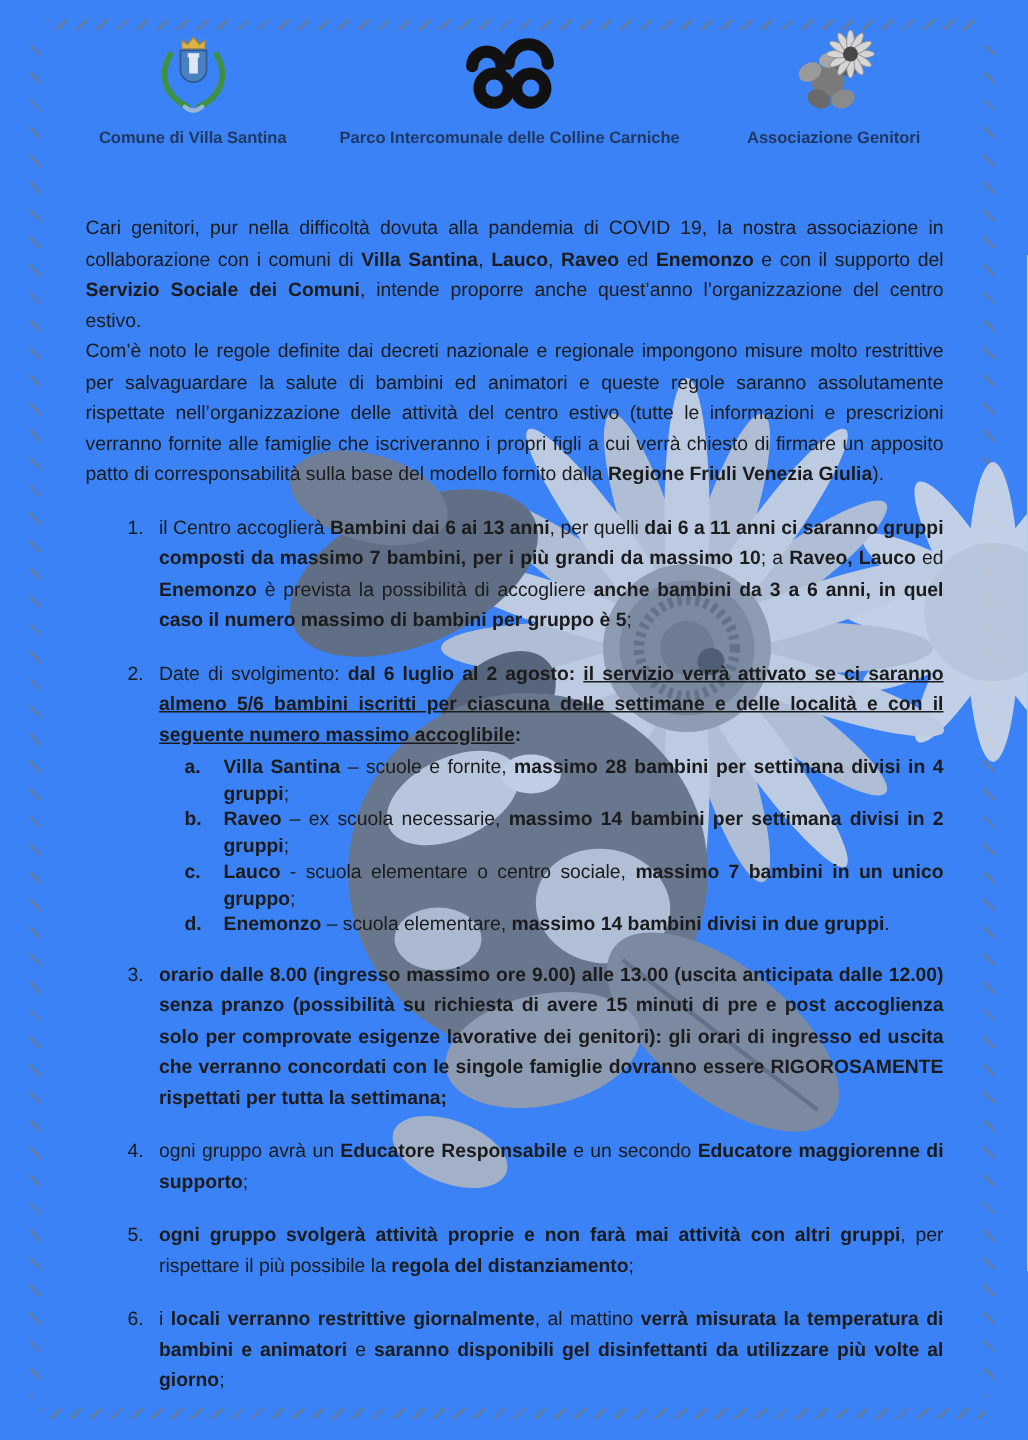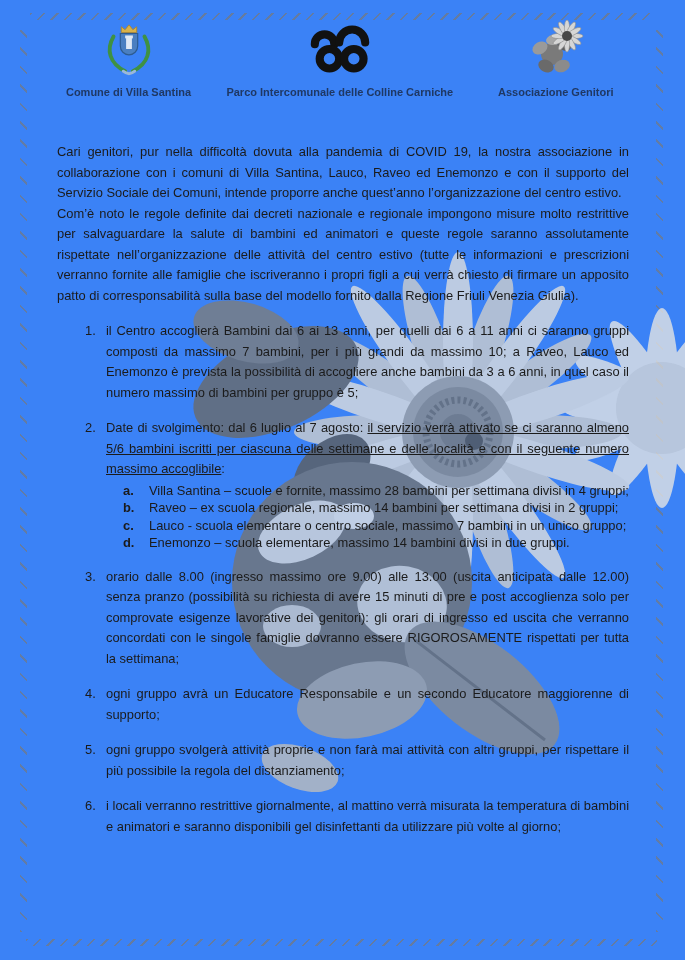--- a/index.html
+++ b/index.html
@@ -35,21 +35,21 @@
   ol.main{list-style:none;margin:12px 56px 0 57px;padding:0;font-size:12.9px;line-height:20.5px;}
   ol.main>li{display:flex;margin-top:15px;padding-left:28px;}
   ol.main>li .num{flex:0 0 21px;}
   ol.main>li .li-body{flex:1;text-align:justify;}
 
   ol.sub{list-style:none;margin:2px 0 0 0;padding:0;line-height:17.5px;}
   ol.sub>li{display:flex;margin:0;padding-left:17px;}
   ol.sub>li .letter{flex:0 0 26px;font-weight:bold;}
   ol.sub>li .sub-body{flex:1;text-align:justify;}
 
-  .b{font-weight:normal;}
+  .b{font-weight:bold;}
   .u{text-decoration:underline;}
 </style>
 </head>
 <body>
 
 <div class="page">
 
   <div class="tick tick-h tick-top"></div>
   <div class="tick tick-h tick-bottom"></div>
   <div class="tick tick-v tick-left"></div>
@@ -190,29 +190,29 @@
 
 
     <ol class="main">
       <li>
         <span class="num">1.</span>
         <span class="li-body"><span>il Centro accoglierà </span><span class="b">Bambini dai 6 ai 13 anni</span><span>, per quelli </span><span class="b">dai 6 a 11 anni ci saranno gruppi composti da massimo 7 bambini, per i più grandi da massimo 10</span><span>; a </span><span class="b">Raveo, Lauco</span><span> ed </span><span class="b">Enemonzo</span><span> è prevista la possibilità di accogliere </span><span class="b">anche bambini da 3 a 6 anni, in quel caso il numero massimo di bambini per gruppo è 5</span><span>;</span></span>
       </li>
       <li>
         <span class="num">2.</span>
         <span class="li-body">
-          <span><span>Date di svolgimento: </span><span class="b">dal 6 luglio al 7 agosto</span><span class="b">: </span><span class="b u">il servizio verrà attivato se ci saranno almeno 5/6 bambini iscritti per ciascuna delle settimane e delle località e con il seguente numero massimo accoglibile</span><span class="b">:</span></span>
+          <span><span>Date di svolgimento: </span><span class="b">dal 6 luglio al 2 agosto</span><span class="b">: </span><span class="b u">il servizio verrà attivato se ci saranno almeno 5/6 bambini iscritti per ciascuna delle settimane e delle località e con il seguente numero massimo accoglibile</span><span class="b">:</span></span>
           <ol class="sub">
             <li>
               <span class="letter">a.</span>
               <span class="sub-body"><span class="b">Villa Santina</span><span> – scuole e fornite, </span><span class="b">massimo 28 bambini per settimana divisi in 4 gruppi</span><span>;</span></span>
             </li>
             <li>
               <span class="letter">b.</span>
-              <span class="sub-body"><span class="b">Raveo</span><span> – ex scuola regionale, </span><span class="b">massimo 14 bambini per settimana divisi in 2 gruppi</span><span>;</span></span>
+              <span class="sub-body"><span class="b">Raveo</span><span> – ex scuola necessarie, </span><span class="b">massimo 14 bambini per settimana divisi in 2 gruppi</span><span>;</span></span>
             </li>
             <li>
               <span class="letter">c.</span>
               <span class="sub-body"><span class="b">Lauco</span><span> - scuola elementare o centro sociale, </span><span class="b">massimo 7 bambini in un unico gruppo</span><span>;</span></span>
             </li>
             <li>
               <span class="letter">d.</span>
               <span class="sub-body"><span class="b">Enemonzo</span><span> – scuola elementare, </span><span class="b">massimo 14 bambini divisi in due gruppi</span><span>.</span></span>
             </li>
           </ol>

